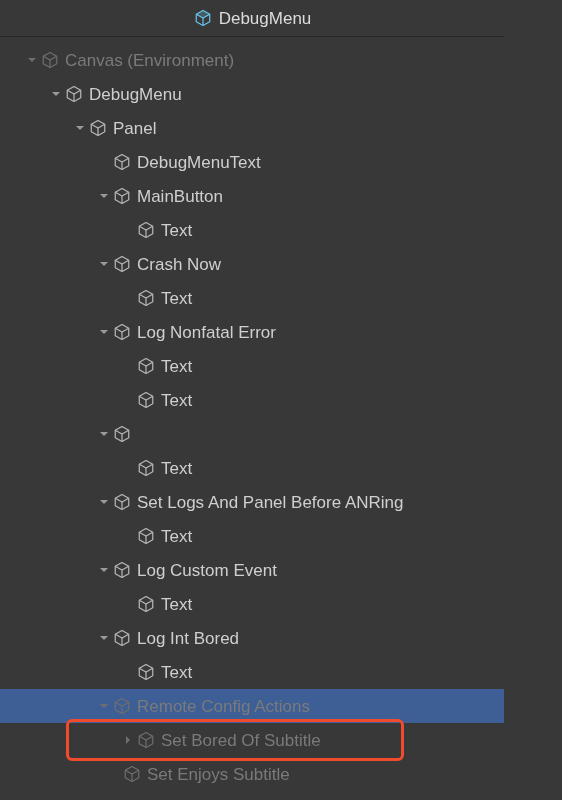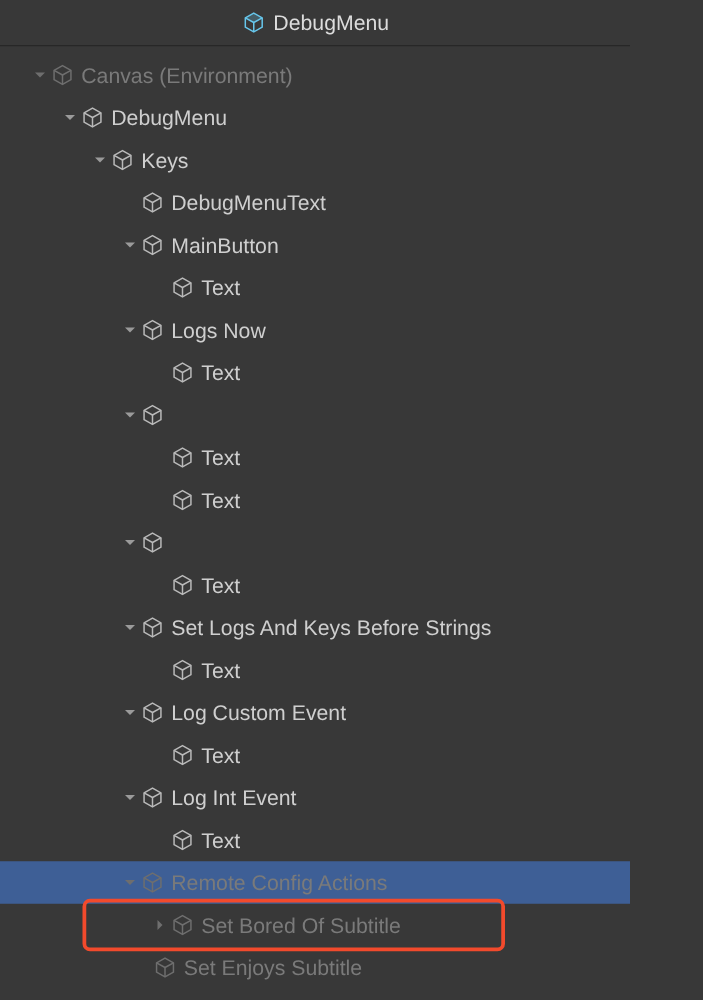--- a/index.html
+++ b/index.html
@@ -133,21 +133,21 @@
         </span>
         <span class="cube">
           <svg width="18" height="18" viewBox="0 0 24 24">
     <g fill="none" stroke="#b9b9b9" stroke-width="1.6" stroke-linejoin="round">
       <path d="M12 2 L21 7 L21 17 L12 22 L3 17 L3 7 Z"></path>
       <path d="M3 7 L12 12 L21 7"></path>
       <path d="M12 12 L12 22"></path>
     </g>
   </svg>
         </span>
-        <span class="label">Keys</span>
+        <span class="label">Panel</span>
       </div>
       <div class="row prefab">
         <span class="indent" style="width: 78px;"></span>
         <span class="arrow none">
           <svg width="10" height="10" viewBox="0 0 10 10">
             <path d="M1 3 L5 7 L9 3 Z" fill="#9a9a9a"></path>
           </svg>
         </span>
         <span class="cube">
           <svg width="18" height="18" viewBox="0 0 24 24">
@@ -205,145 +205,146 @@
         </span>
         <span class="cube">
           <svg width="18" height="18" viewBox="0 0 24 24">
     <g fill="none" stroke="#b9b9b9" stroke-width="1.6" stroke-linejoin="round">
       <path d="M12 2 L21 7 L21 17 L12 22 L3 17 L3 7 Z"></path>
       <path d="M3 7 L12 12 L21 7"></path>
       <path d="M12 12 L12 22"></path>
     </g>
   </svg>
         </span>
-        <span class="label">Logs Now</span>
-      </div>
-      <div class="row prefab">
-        <span class="indent" style="width: 102px;"></span>
-        <span class="arrow none">
-          <svg width="10" height="10" viewBox="0 0 10 10">
-            <path d="M1 3 L5 7 L9 3 Z" fill="#9a9a9a"></path>
-          </svg>
-        </span>
-        <span class="cube">
-          <svg width="18" height="18" viewBox="0 0 24 24">
-    <g fill="none" stroke="#b9b9b9" stroke-width="1.6" stroke-linejoin="round">
-      <path d="M12 2 L21 7 L21 17 L12 22 L3 17 L3 7 Z"></path>
-      <path d="M3 7 L12 12 L21 7"></path>
-      <path d="M12 12 L12 22"></path>
-    </g>
-  </svg>
-        </span>
-        <span class="label">Text</span>
-      </div>
-      <div class="row prefab">
-        <span class="indent" style="width: 78px;"></span>
-        <span class="arrow ">
-          <svg width="10" height="10" viewBox="0 0 10 10">
-            <path d="M1 3 L5 7 L9 3 Z" fill="#9a9a9a"></path>
-          </svg>
-        </span>
-        <span class="cube">
-          <svg width="18" height="18" viewBox="0 0 24 24">
-    <g fill="none" stroke="#b9b9b9" stroke-width="1.6" stroke-linejoin="round">
-      <path d="M12 2 L21 7 L21 17 L12 22 L3 17 L3 7 Z"></path>
-      <path d="M3 7 L12 12 L21 7"></path>
-      <path d="M12 12 L12 22"></path>
-    </g>
-  </svg>
-        </span>
-      </div>
-      <div class="row prefab">
-        <span class="indent" style="width: 102px;"></span>
-        <span class="arrow none">
-          <svg width="10" height="10" viewBox="0 0 10 10">
-            <path d="M1 3 L5 7 L9 3 Z" fill="#9a9a9a"></path>
-          </svg>
-        </span>
-        <span class="cube">
-          <svg width="18" height="18" viewBox="0 0 24 24">
-    <g fill="none" stroke="#b9b9b9" stroke-width="1.6" stroke-linejoin="round">
-      <path d="M12 2 L21 7 L21 17 L12 22 L3 17 L3 7 Z"></path>
-      <path d="M3 7 L12 12 L21 7"></path>
-      <path d="M12 12 L12 22"></path>
-    </g>
-  </svg>
-        </span>
-        <span class="label">Text</span>
-      </div>
-      <div class="row prefab">
-        <span class="indent" style="width: 102px;"></span>
-        <span class="arrow none">
-          <svg width="10" height="10" viewBox="0 0 10 10">
-            <path d="M1 3 L5 7 L9 3 Z" fill="#9a9a9a"></path>
-          </svg>
-        </span>
-        <span class="cube">
-          <svg width="18" height="18" viewBox="0 0 24 24">
-    <g fill="none" stroke="#b9b9b9" stroke-width="1.6" stroke-linejoin="round">
-      <path d="M12 2 L21 7 L21 17 L12 22 L3 17 L3 7 Z"></path>
-      <path d="M3 7 L12 12 L21 7"></path>
-      <path d="M12 12 L12 22"></path>
-    </g>
-  </svg>
-        </span>
-        <span class="label">Text</span>
-      </div>
-      <div class="row prefab">
-        <span class="indent" style="width: 78px;"></span>
-        <span class="arrow ">
-          <svg width="10" height="10" viewBox="0 0 10 10">
-            <path d="M1 3 L5 7 L9 3 Z" fill="#9a9a9a"></path>
-          </svg>
-        </span>
-        <span class="cube">
-          <svg width="18" height="18" viewBox="0 0 24 24">
-    <g fill="none" stroke="#b9b9b9" stroke-width="1.6" stroke-linejoin="round">
-      <path d="M12 2 L21 7 L21 17 L12 22 L3 17 L3 7 Z"></path>
-      <path d="M3 7 L12 12 L21 7"></path>
-      <path d="M12 12 L12 22"></path>
-    </g>
-  </svg>
-        </span>
-      </div>
-      <div class="row prefab">
-        <span class="indent" style="width: 102px;"></span>
-        <span class="arrow none">
-          <svg width="10" height="10" viewBox="0 0 10 10">
-            <path d="M1 3 L5 7 L9 3 Z" fill="#9a9a9a"></path>
-          </svg>
-        </span>
-        <span class="cube">
-          <svg width="18" height="18" viewBox="0 0 24 24">
-    <g fill="none" stroke="#b9b9b9" stroke-width="1.6" stroke-linejoin="round">
-      <path d="M12 2 L21 7 L21 17 L12 22 L3 17 L3 7 Z"></path>
-      <path d="M3 7 L12 12 L21 7"></path>
-      <path d="M12 12 L12 22"></path>
-    </g>
-  </svg>
-        </span>
-        <span class="label">Text</span>
-      </div>
-      <div class="row prefab">
-        <span class="indent" style="width: 78px;"></span>
-        <span class="arrow ">
-          <svg width="10" height="10" viewBox="0 0 10 10">
-            <path d="M1 3 L5 7 L9 3 Z" fill="#9a9a9a"></path>
-          </svg>
-        </span>
-        <span class="cube">
-          <svg width="18" height="18" viewBox="0 0 24 24">
-    <g fill="none" stroke="#b9b9b9" stroke-width="1.6" stroke-linejoin="round">
-      <path d="M12 2 L21 7 L21 17 L12 22 L3 17 L3 7 Z"></path>
-      <path d="M3 7 L12 12 L21 7"></path>
-      <path d="M12 12 L12 22"></path>
-    </g>
-  </svg>
-        </span>
-        <span class="label">Set Logs And Keys Before Strings</span>
+        <span class="label">Crash Now</span>
+      </div>
+      <div class="row prefab">
+        <span class="indent" style="width: 102px;"></span>
+        <span class="arrow none">
+          <svg width="10" height="10" viewBox="0 0 10 10">
+            <path d="M1 3 L5 7 L9 3 Z" fill="#9a9a9a"></path>
+          </svg>
+        </span>
+        <span class="cube">
+          <svg width="18" height="18" viewBox="0 0 24 24">
+    <g fill="none" stroke="#b9b9b9" stroke-width="1.6" stroke-linejoin="round">
+      <path d="M12 2 L21 7 L21 17 L12 22 L3 17 L3 7 Z"></path>
+      <path d="M3 7 L12 12 L21 7"></path>
+      <path d="M12 12 L12 22"></path>
+    </g>
+  </svg>
+        </span>
+        <span class="label">Text</span>
+      </div>
+      <div class="row prefab">
+        <span class="indent" style="width: 78px;"></span>
+        <span class="arrow ">
+          <svg width="10" height="10" viewBox="0 0 10 10">
+            <path d="M1 3 L5 7 L9 3 Z" fill="#9a9a9a"></path>
+          </svg>
+        </span>
+        <span class="cube">
+          <svg width="18" height="18" viewBox="0 0 24 24">
+    <g fill="none" stroke="#b9b9b9" stroke-width="1.6" stroke-linejoin="round">
+      <path d="M12 2 L21 7 L21 17 L12 22 L3 17 L3 7 Z"></path>
+      <path d="M3 7 L12 12 L21 7"></path>
+      <path d="M12 12 L12 22"></path>
+    </g>
+  </svg>
+        </span>
+        <span class="label">Log Nonfatal Error</span>
+      </div>
+      <div class="row prefab">
+        <span class="indent" style="width: 102px;"></span>
+        <span class="arrow none">
+          <svg width="10" height="10" viewBox="0 0 10 10">
+            <path d="M1 3 L5 7 L9 3 Z" fill="#9a9a9a"></path>
+          </svg>
+        </span>
+        <span class="cube">
+          <svg width="18" height="18" viewBox="0 0 24 24">
+    <g fill="none" stroke="#b9b9b9" stroke-width="1.6" stroke-linejoin="round">
+      <path d="M12 2 L21 7 L21 17 L12 22 L3 17 L3 7 Z"></path>
+      <path d="M3 7 L12 12 L21 7"></path>
+      <path d="M12 12 L12 22"></path>
+    </g>
+  </svg>
+        </span>
+        <span class="label">Text</span>
+      </div>
+      <div class="row prefab">
+        <span class="indent" style="width: 102px;"></span>
+        <span class="arrow none">
+          <svg width="10" height="10" viewBox="0 0 10 10">
+            <path d="M1 3 L5 7 L9 3 Z" fill="#9a9a9a"></path>
+          </svg>
+        </span>
+        <span class="cube">
+          <svg width="18" height="18" viewBox="0 0 24 24">
+    <g fill="none" stroke="#b9b9b9" stroke-width="1.6" stroke-linejoin="round">
+      <path d="M12 2 L21 7 L21 17 L12 22 L3 17 L3 7 Z"></path>
+      <path d="M3 7 L12 12 L21 7"></path>
+      <path d="M12 12 L12 22"></path>
+    </g>
+  </svg>
+        </span>
+        <span class="label">Text</span>
+      </div>
+      <div class="row prefab">
+        <span class="indent" style="width: 78px;"></span>
+        <span class="arrow ">
+          <svg width="10" height="10" viewBox="0 0 10 10">
+            <path d="M1 3 L5 7 L9 3 Z" fill="#9a9a9a"></path>
+          </svg>
+        </span>
+        <span class="cube">
+          <svg width="18" height="18" viewBox="0 0 24 24">
+    <g fill="none" stroke="#b9b9b9" stroke-width="1.6" stroke-linejoin="round">
+      <path d="M12 2 L21 7 L21 17 L12 22 L3 17 L3 7 Z"></path>
+      <path d="M3 7 L12 12 L21 7"></path>
+      <path d="M12 12 L12 22"></path>
+    </g>
+  </svg>
+        </span>
+      </div>
+      <div class="row prefab">
+        <span class="indent" style="width: 102px;"></span>
+        <span class="arrow none">
+          <svg width="10" height="10" viewBox="0 0 10 10">
+            <path d="M1 3 L5 7 L9 3 Z" fill="#9a9a9a"></path>
+          </svg>
+        </span>
+        <span class="cube">
+          <svg width="18" height="18" viewBox="0 0 24 24">
+    <g fill="none" stroke="#b9b9b9" stroke-width="1.6" stroke-linejoin="round">
+      <path d="M12 2 L21 7 L21 17 L12 22 L3 17 L3 7 Z"></path>
+      <path d="M3 7 L12 12 L21 7"></path>
+      <path d="M12 12 L12 22"></path>
+    </g>
+  </svg>
+        </span>
+        <span class="label">Text</span>
+      </div>
+      <div class="row prefab">
+        <span class="indent" style="width: 78px;"></span>
+        <span class="arrow ">
+          <svg width="10" height="10" viewBox="0 0 10 10">
+            <path d="M1 3 L5 7 L9 3 Z" fill="#9a9a9a"></path>
+          </svg>
+        </span>
+        <span class="cube">
+          <svg width="18" height="18" viewBox="0 0 24 24">
+    <g fill="none" stroke="#b9b9b9" stroke-width="1.6" stroke-linejoin="round">
+      <path d="M12 2 L21 7 L21 17 L12 22 L3 17 L3 7 Z"></path>
+      <path d="M3 7 L12 12 L21 7"></path>
+      <path d="M12 12 L12 22"></path>
+    </g>
+  </svg>
+        </span>
+        <span class="label">Set Logs And Panel Before ANRing</span>
       </div>
       <div class="row prefab">
         <span class="indent" style="width: 102px;"></span>
         <span class="arrow none">
           <svg width="10" height="10" viewBox="0 0 10 10">
             <path d="M1 3 L5 7 L9 3 Z" fill="#9a9a9a"></path>
           </svg>
         </span>
         <span class="cube">
           <svg width="18" height="18" viewBox="0 0 24 24">
@@ -401,21 +402,21 @@
         </span>
         <span class="cube">
           <svg width="18" height="18" viewBox="0 0 24 24">
     <g fill="none" stroke="#b9b9b9" stroke-width="1.6" stroke-linejoin="round">
       <path d="M12 2 L21 7 L21 17 L12 22 L3 17 L3 7 Z"></path>
       <path d="M3 7 L12 12 L21 7"></path>
       <path d="M12 12 L12 22"></path>
     </g>
   </svg>
         </span>
-        <span class="label">Log Int Event</span>
+        <span class="label">Log Int Bored</span>
       </div>
       <div class="row prefab">
         <span class="indent" style="width: 102px;"></span>
         <span class="arrow none">
           <svg width="10" height="10" viewBox="0 0 10 10">
             <path d="M1 3 L5 7 L9 3 Z" fill="#9a9a9a"></path>
           </svg>
         </span>
         <span class="cube">
           <svg width="18" height="18" viewBox="0 0 24 24">

